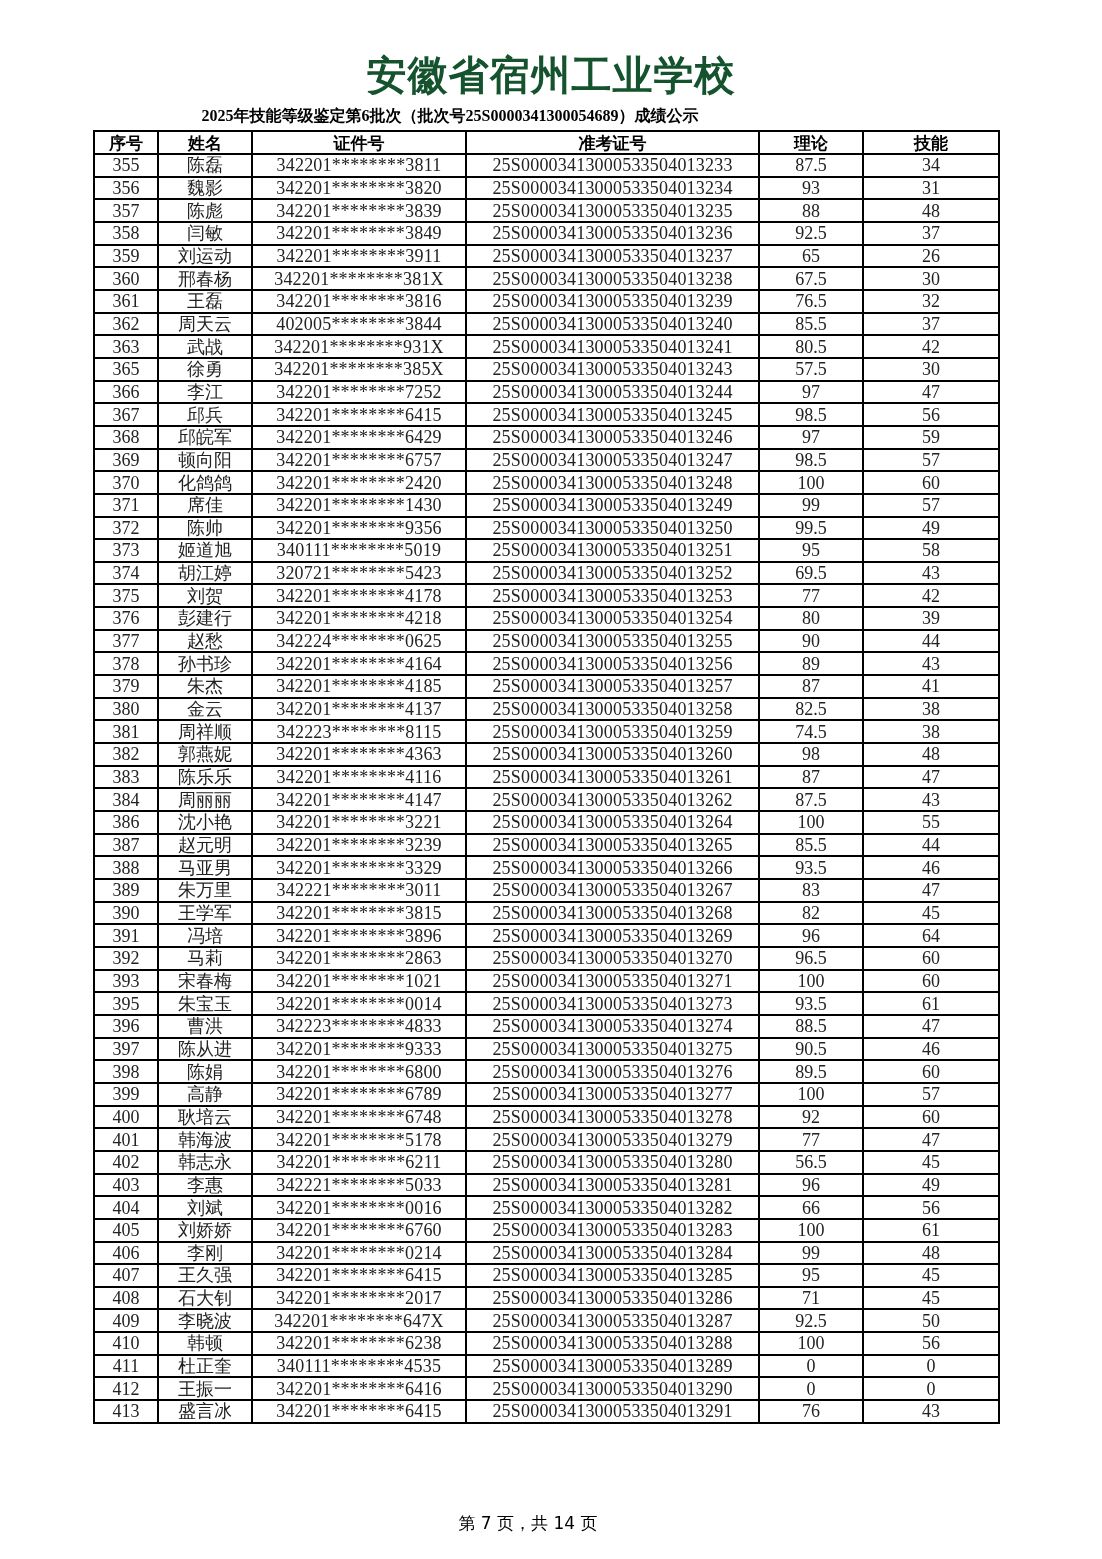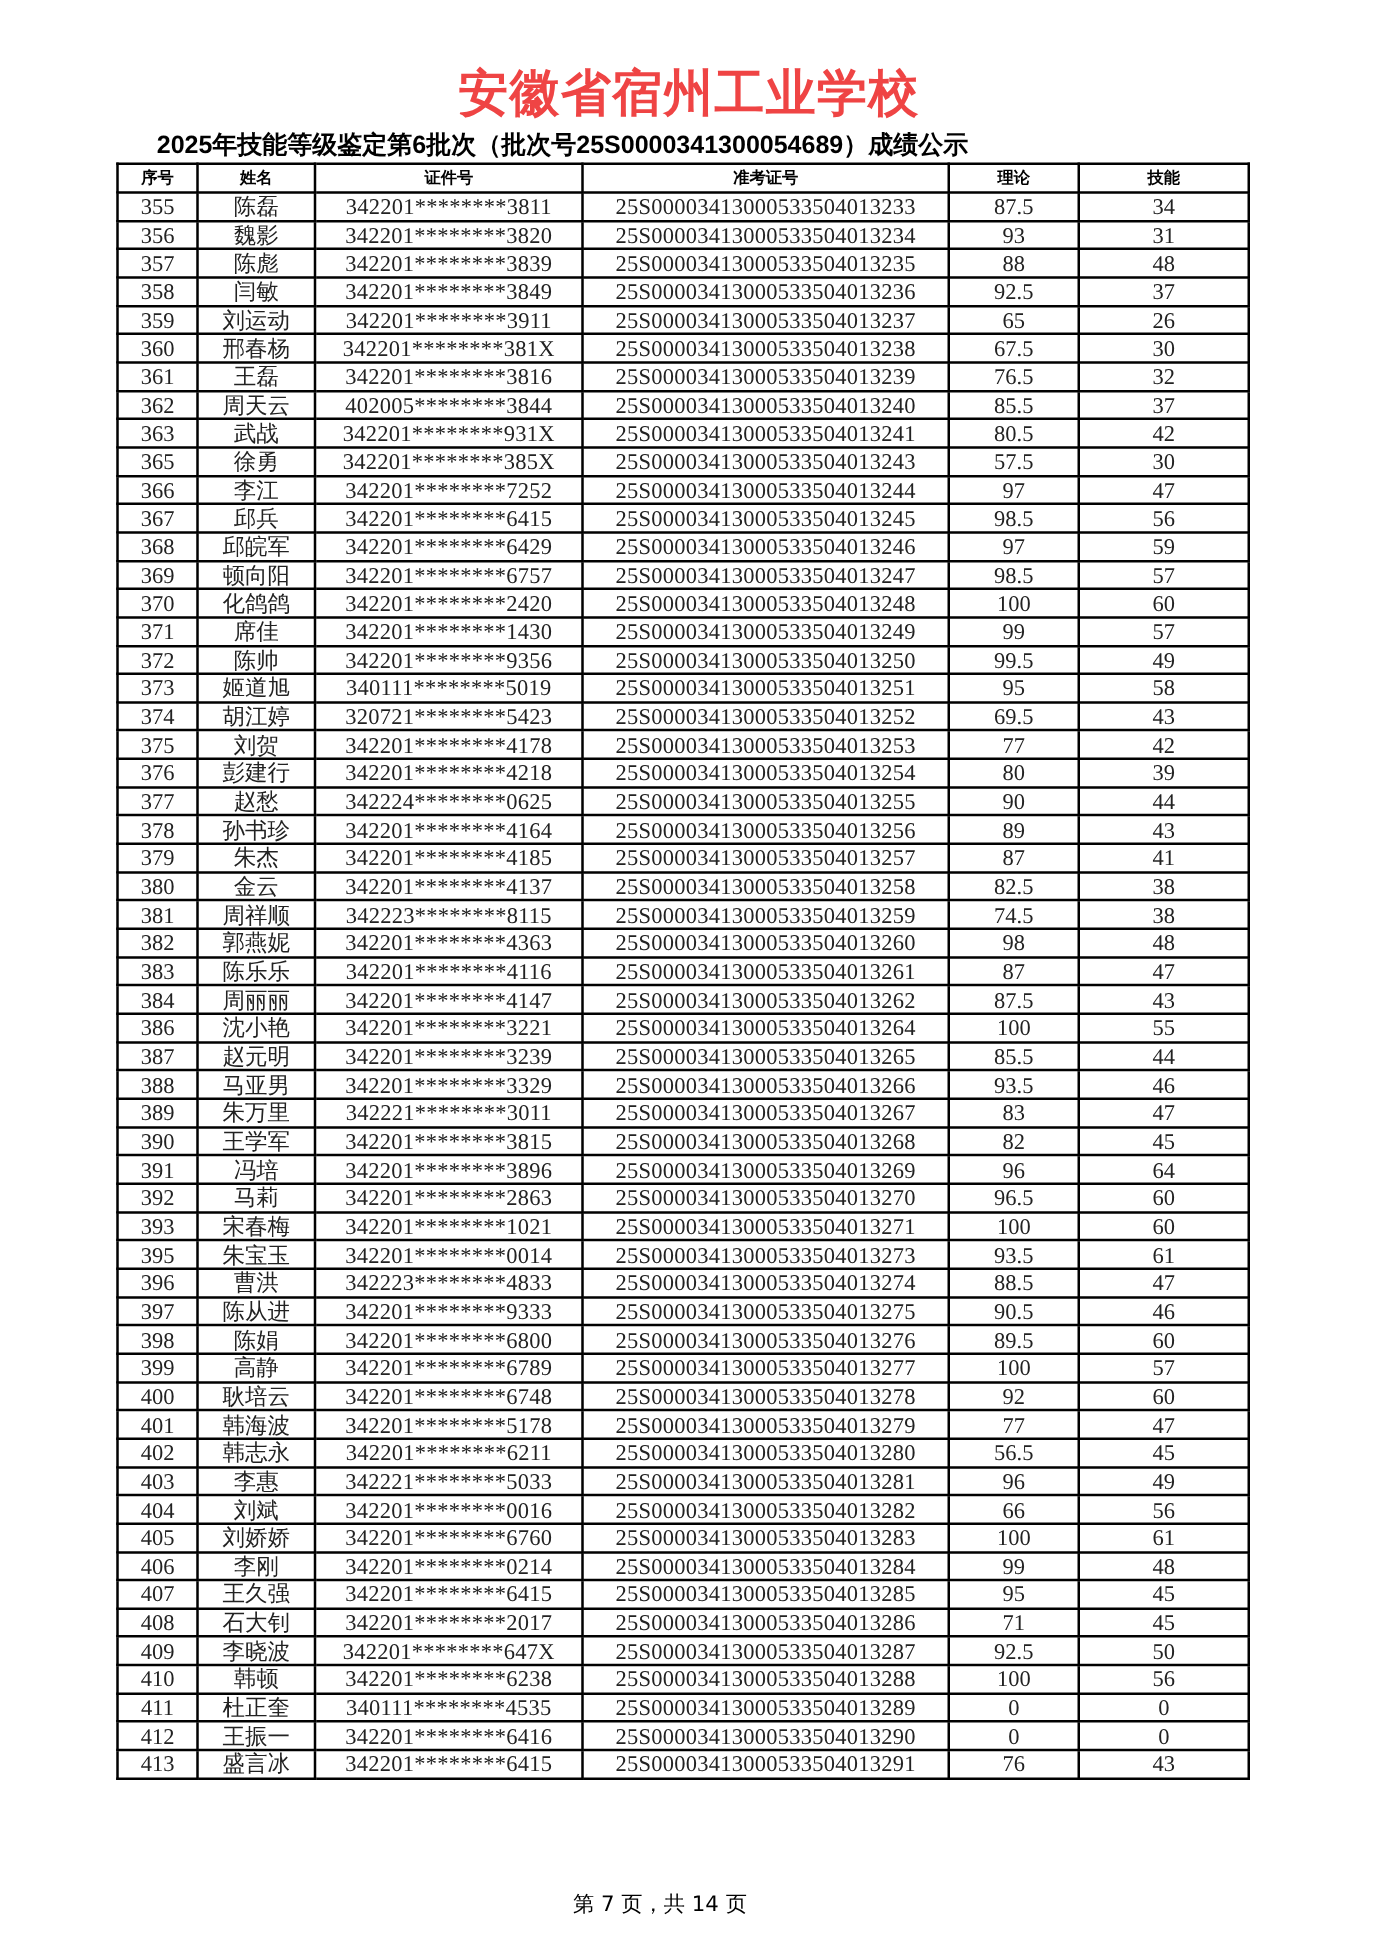--- a/index.html
+++ b/index.html
@@ -1,37 +1,37 @@
 <!DOCTYPE html>
 <html><head>
   <meta charset="utf-8">
   <style>
     html, body { margin: 0; padding: 0; background: #ffffff; }
     body { width: 1102px; height: 1559px; position: relative; overflow: hidden; }
     .title {
       position: absolute; left: 0; top: 50px; width: 1102px; text-align: center;
       font-family: Liberation Sans, sans-serif; font-weight: bold; font-size: 40px;
-      line-height: 50px; color: #ef4444; letter-spacing: 1px;
+      line-height: 50px; color: #14532d; letter-spacing: 1px;
     }
     .subtitle {
       position: absolute; left: 0; top: 103px; width: 900px; text-align: center;
-      font-family: Liberation Sans, sans-serif; font-weight: bold; font-size: 20px;
+      font-family: Liberation Serif, serif; font-weight: bold; font-size: 16px;
       line-height: 26px; color: #000;
     }
     table.scores {
       position: absolute; left: 93px; top: 130px;
       border-collapse: collapse; table-layout: fixed; width: 905px;
       font-family: "Liberation Serif", "DejaVu Serif", serif; color: #222;
     }
     table.scores th, table.scores td {
       border: 2px solid #000; padding: 0; text-align: center;
       height: 20.66px; line-height: 20px; overflow: hidden; white-space: nowrap;
     }
     table.scores th {
-      font-family: "DejaVu Sans", sans-serif; font-weight: bold; font-size: 13px; color: #000;
+      font-family: "DejaVu Sans", sans-serif; font-weight: bold; font-size: 17px; color: #000;
       height: 21px;
     }
     table.scores td { font-size: 18px; }
     table.scores td.id, table.scores td.exam { letter-spacing: 0.2px; }
     .footer {
       position: absolute; left: 0; top: 1512px; width: 1056px; text-align: center;
       font-family: "DejaVu Sans", sans-serif; font-size: 17px; color: #000;
     }
   </style>
 </head>

